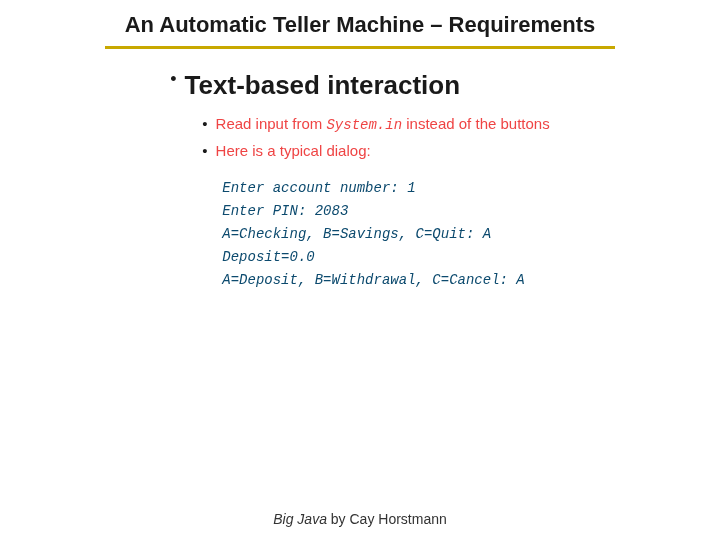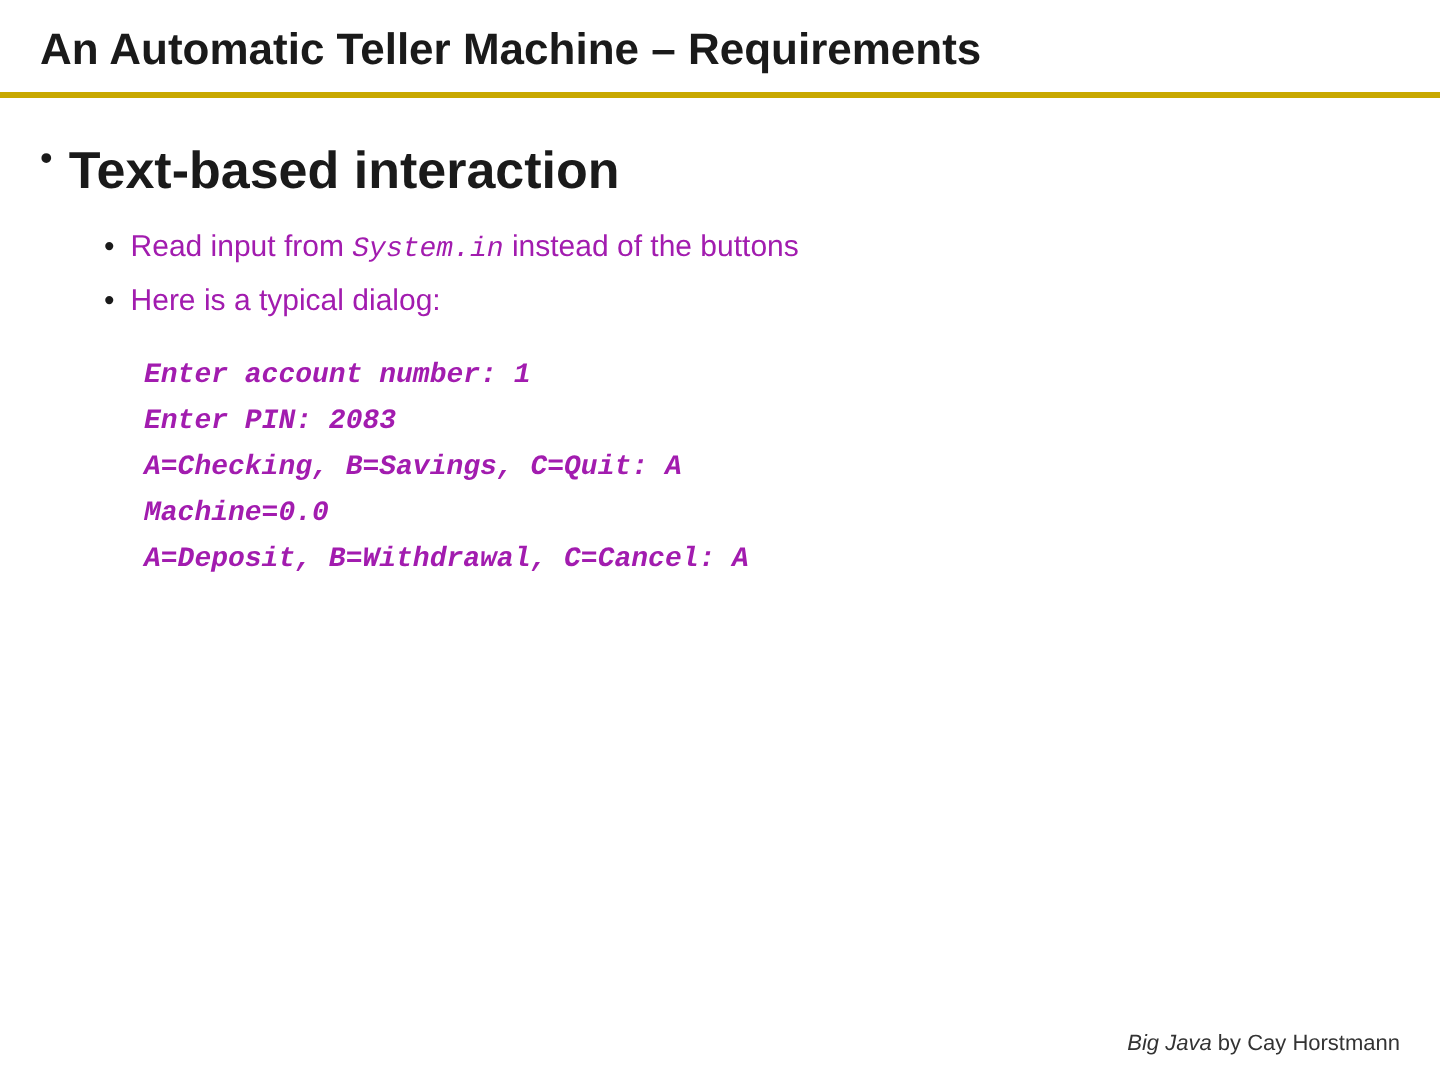--- a/index.html
+++ b/index.html
@@ -16,20 +16,21 @@
       overflow: hidden;
       position: relative;
     }
 
     .page-container {
       width: 720px;
       height: 540px;
       display: flex;
       flex-direction: column;
       padding: 0;
+      align-items: center;
     }
 
     .header {
       padding: 12px 20px 8px 20px;
       border-bottom: 3px solid #c8a800;
     }
 
     .header-title {
       font-size: 22px;
       font-weight: bold;
@@ -74,47 +75,46 @@
 
     .sub-bullet-dot {
       font-size: 15px;
       margin-right: 8px;
       color: #1a1a1a;
       line-height: 1.5;
     }
 
     .sub-bullet-text {
       font-size: 15px;
-      color: #a21caf;
+      color: #ef4444;
       line-height: 1.5;
     }
 
     .code-block {
       margin-left: 52px;
       margin-top: 12px;
       font-family: 'Courier New', Courier, monospace;
       font-size: 14px;
-      color: #a21caf;
+      color: #0c4a6e;
       line-height: 1.65;
       font-style: italic;
-      font-weight: bold;
     }
 
     .code-line {
       display: block;
       white-space: pre;
     }
 
     .footer {
       padding: 8px 20px 10px 20px;
       text-align: right;
     }
 
     .footer-text {
-      font-size: 11px;
+      font-size: 14px;
       color: #333333;
       line-height: 1.5;
     }
 
     .footer-title {
       font-style: italic;
     }
   </style>
 </head>
 <body>
@@ -144,21 +144,21 @@
         <span class="sub-bullet-text">
           Here is a typical dialog:
         </span>
       </div>
     </div>
 
     <div class="code-block">
       <span class="code-line">Enter account number: 1</span>
       <span class="code-line">Enter PIN: 2083</span>
       <span class="code-line">A=Checking, B=Savings, C=Quit: A</span>
-      <span class="code-line">Machine=0.0</span>
+      <span class="code-line">Deposit=0.0</span>
       <span class="code-line">A=Deposit, B=Withdrawal, C=Cancel: A</span>
     </div>
 
   </div>
 
   <div class="footer">
     <div class="footer-text">
       <span class="footer-title">Big Java</span>
       <span>by Cay Horstmann</span>
     </div>

